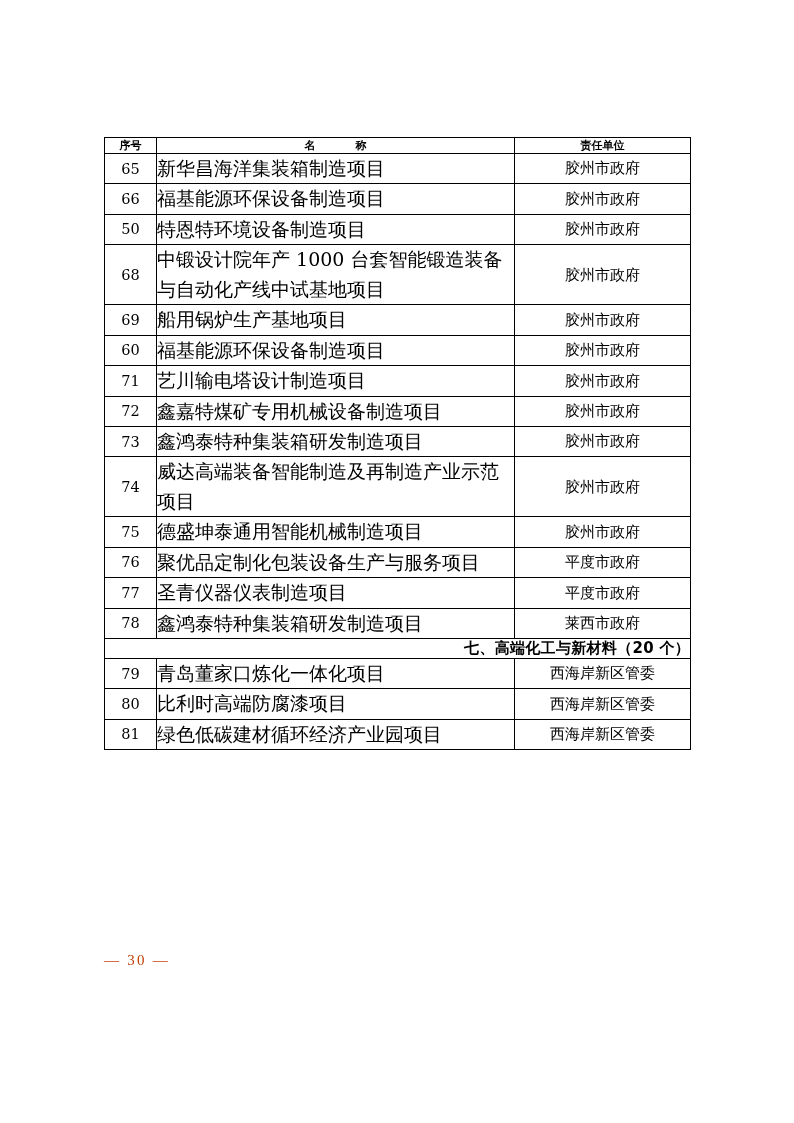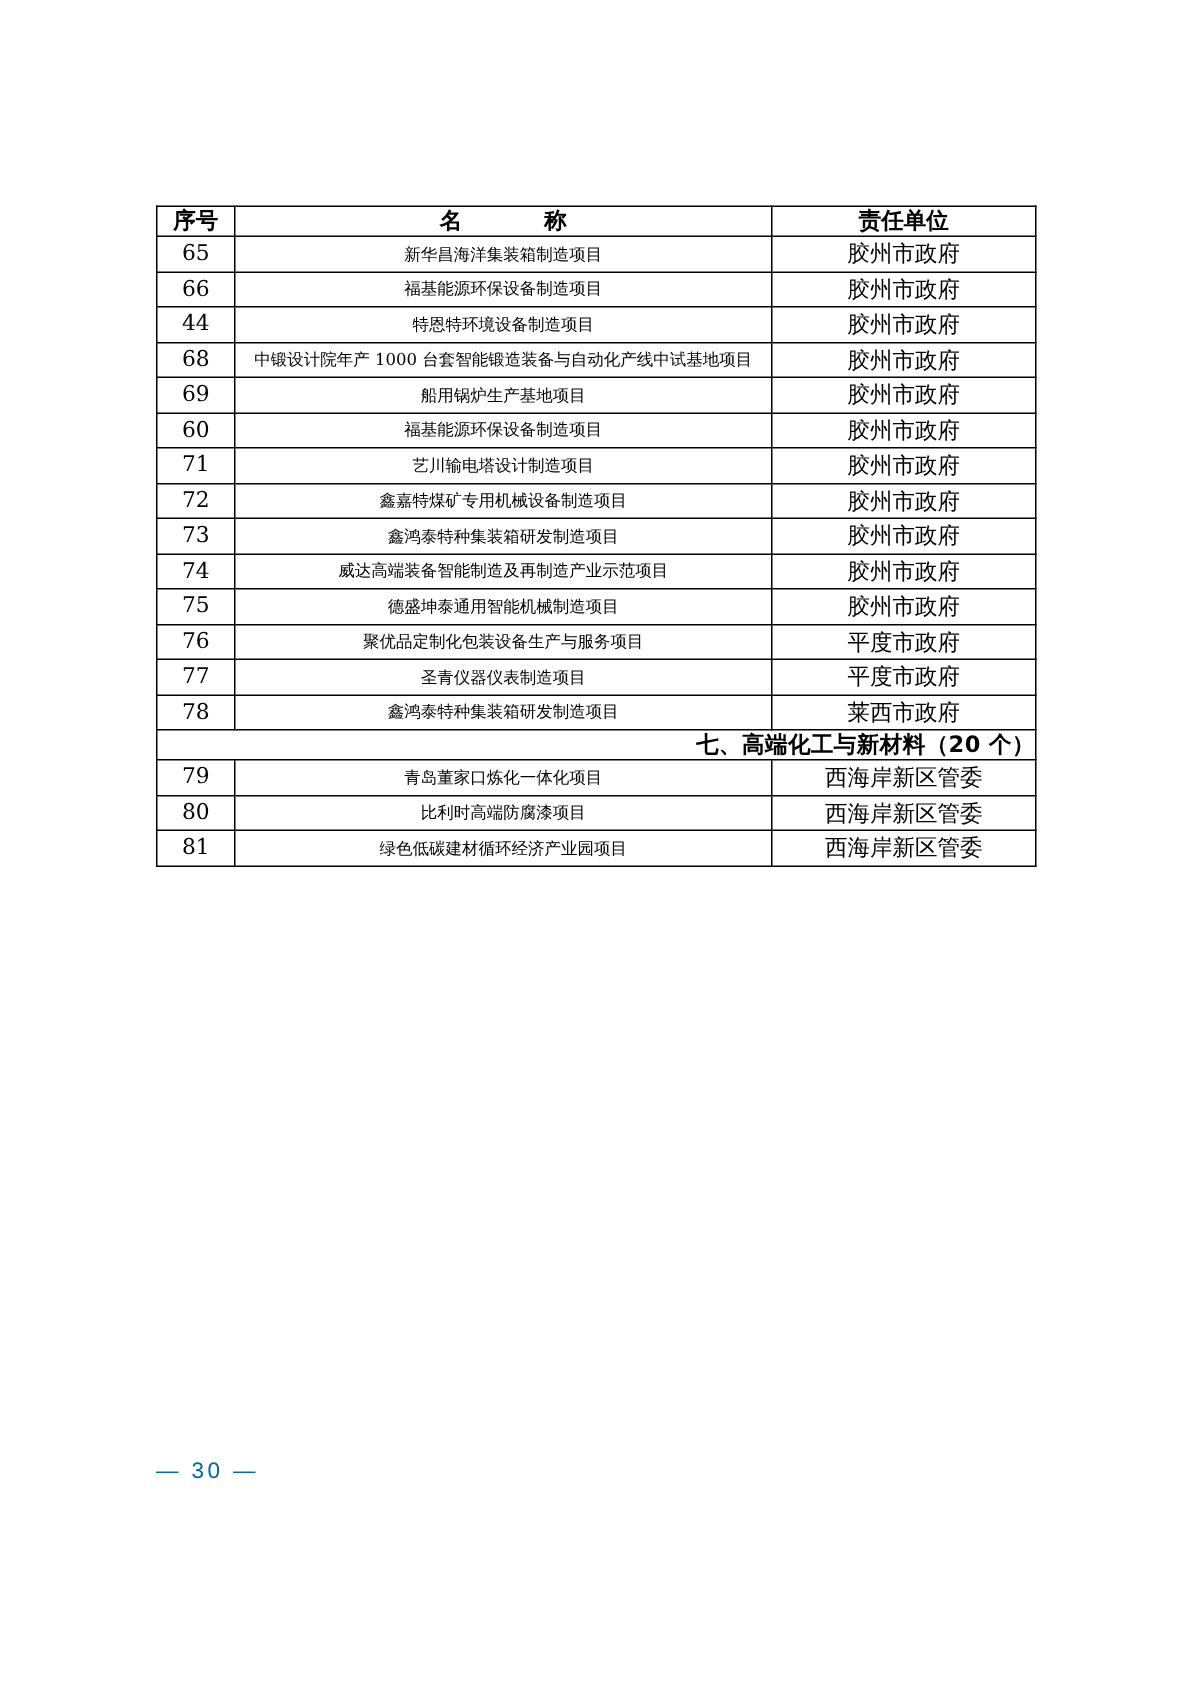--- a/index.html
+++ b/index.html
@@ -42,62 +42,62 @@
   col.c-unit { width: 176px; }
 
   .cell-idx {
     text-align: center;
     font-family: "DejaVu Serif", "Liberation Serif", serif;
     font-size: 14.5px;
     line-height: 1.4;
     padding: 10px 2px;
   }
   .cell-name {
-    text-align: center;
-    font-family: "DejaVu Serif", "Liberation Serif", serif;
-    font-size: 11px;
+    text-align: left;
+    font-family: "DejaVu Serif", "Liberation Serif", serif;
+    font-size: 19px;
     line-height: 1.55;
     padding: 10px 6px 10px 10px;
   }
   .cell-unit {
     text-align: center;
     font-family: "DejaVu Serif", "Liberation Serif", serif;
     font-size: 15px;
     line-height: 1.5;
     padding: 10px 4px;
   }
   .head-idx, .head-name, .head-unit {
     text-align: center;
     font-weight: bold;
-    font-size: 15px;
+    font-size: 11px;
     padding: 12px 4px;
     font-family: "DejaVu Sans", "Liberation Sans", sans-serif;
     margin-left: 31px;
   }
   .head-name .spaced {
     letter-spacing: 0.55em;
     padding-left: 0.55em;
   }
   .section-row td {
     text-align: right;
     font-weight: bold;
     font-size: 15px;
     padding: 11px 4px 11px 12px;
     font-family: "DejaVu Sans", "Liberation Sans", sans-serif;
     letter-spacing: 0.02em;
   }
   .page-number {
     position: absolute;
     left: 104px;
-    top: 972px;
+    top: 952px;
     width: 220px;
-    font-family: Liberation Sans, sans-serif;
+    font-family: Liberation Serif, serif;
     font-size: 15px;
     letter-spacing: 0.15em;
-    color: #0369a1;
+    color: #c2410c;
   }
 </style>
 </head>
 <body>
 
 <div class="page">
 
   <div class="table-wrap">
     <table class="doc-table">
       <colgroup>
@@ -119,21 +119,21 @@
           <td class="cell-unit">胶州市政府</td>
         </tr>
 
         <tr>
           <td class="cell-idx">66</td>
           <td class="cell-name">福基能源环保设备制造项目</td>
           <td class="cell-unit">胶州市政府</td>
         </tr>
 
         <tr>
-          <td class="cell-idx">44</td>
+          <td class="cell-idx">50</td>
           <td class="cell-name">特恩特环境设备制造项目</td>
           <td class="cell-unit">胶州市政府</td>
         </tr>
 
         <tr>
           <td class="cell-idx">68</td>
           <td class="cell-name">中锻设计院年产 1000 台套智能锻造装备与自动化产线中试基地项目</td>
           <td class="cell-unit">胶州市政府</td>
         </tr>
 

